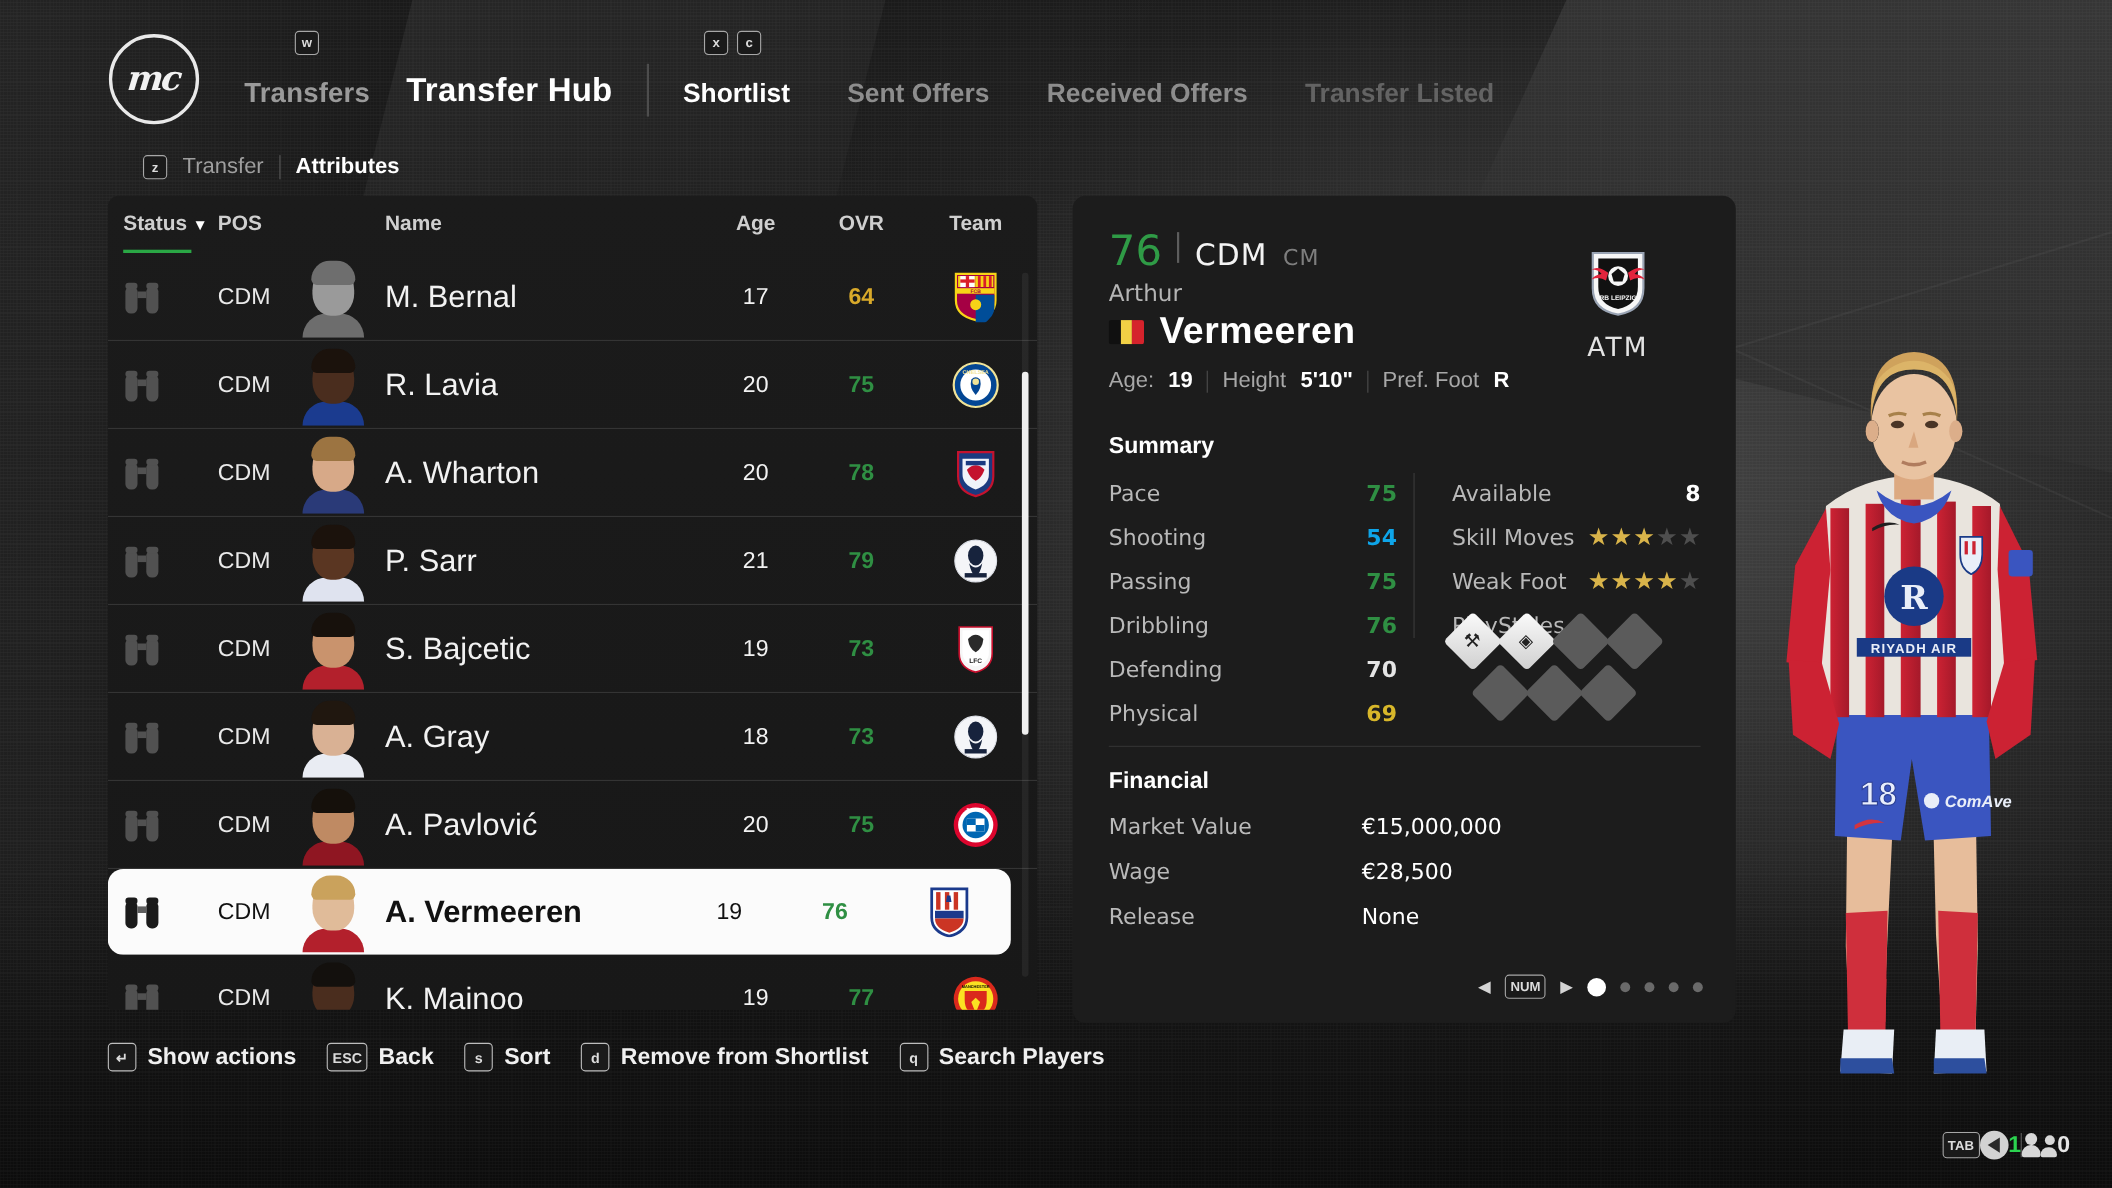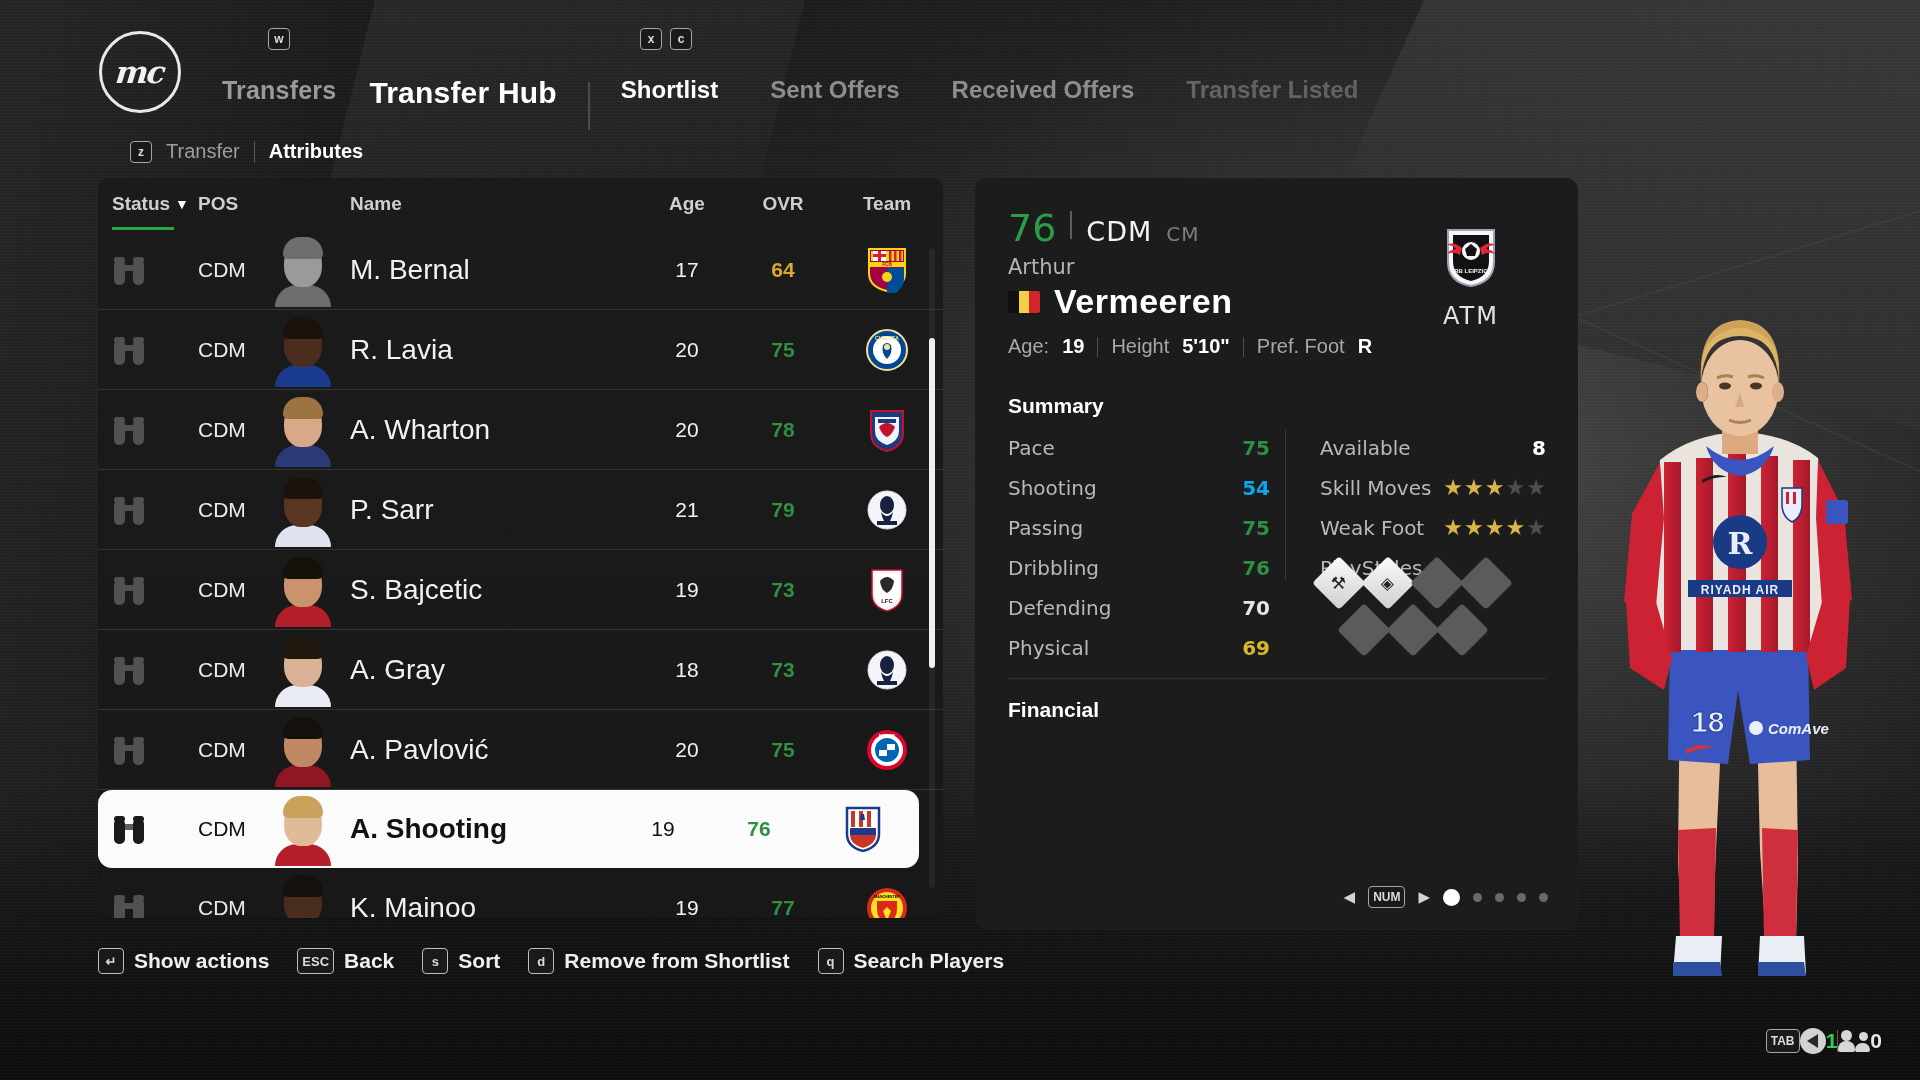--- a/index.html
+++ b/index.html
@@ -34,21 +34,21 @@
   .l1{ top:210px; right:0; width:560px; height:2px; transform:rotate(-17deg); transform-origin:right center;}
   .l2{ top:470px; right:0; width:420px; height:2px; transform:rotate(24deg); transform-origin:right center;}
 
   
   .topbar{ position:absolute; z-index:5; top:0; left:0; width:100%; height:118px; }
   .logo{ position:absolute; left:99px; top:31px; width:82px; height:82px;
          border:3px solid #e9e9e9; border-radius:50%;
          display:flex; align-items:center; justify-content:center; }
   .logo span{ font-family:"DejaVu Serif", serif; font-style:italic; font-weight:700;
               font-size:31px; letter-spacing:-2px; color:#f2f2f2; transform:skewX(-6deg); }
-  .nav{ position:absolute; left:222px; top:52px; display:flex; align-items:flex-start;margin-top:24px; }
+  .nav{ position:absolute; left:222px; top:52px; display:flex; align-items:flex-end; }
   .nav-item{ color:#9a9a9a; font-size:25px; font-weight:700; letter-spacing:.2px; }
   .nav-item.active{ color:#fff; font-size:30px; margin-left:33px; }
   .nav-sep{ width:2px; height:48px; background:#4d4d4d; margin:0 31px; align-self:center; position:relative; top:6px;}
   .tabs{ display:flex; align-items:baseline; gap:52px; }
   .tab{ color:#8d8d8d; font-size:24px; font-weight:600; }
   .tab.active{ color:#fff; font-weight:700; }
   .tab.dim{ color:#636363; }
   .keycap{ display:inline-flex; align-items:center; justify-content:center;
            min-width:22px; height:22px; padding:0 4px;
            border:1.5px solid #a7a7a7; border-radius:4px; background:#1a1a1a;
@@ -585,21 +585,21 @@
           </span>
         </div>
         <div class="cell c-pos">CDM</div>
         <div class="cell c-face">
           <span class="face">
       <span class="body" style="background:#b3202c"></span>
       <span class="head" style="background:#e0bb99"></span>
       <span class="hair" style="background:#caa25c"></span>
     </span>
         </div>
-        <div class="cell c-name">A. Shooting</div>
+        <div class="cell c-name">A. Vermeeren</div>
         <div class="cell c-age">19</div>
         <div class="cell c-ovr" style="color: rgb(47, 143, 67);">76</div>
         <div class="cell c-team">
           <div class="crest">
             <svg width="44" height="46" viewBox="0 0 44 46">
               <path d="M6 2 h32 v26 q0 13 -16 17 q-16 -4 -16 -17 z" fill="#fff" stroke="#1b3a8c" stroke-width="2.5"></path>
         <rect x="10" y="5" width="4" height="16" fill="#cb3524"></rect>
         <rect x="18" y="5" width="4" height="16" fill="#cb3524"></rect>
         <rect x="26" y="5" width="4" height="16" fill="#cb3524"></rect>
         <rect x="9" y="22" width="26" height="7" fill="#1b3a8c"></rect>
@@ -787,20 +787,34 @@
       </div>
       <div class="ps-row" style="margin-left: 25px;">
         <div class="ps"></div>
         <div class="ps"></div>
         <div class="ps"></div>
       </div>
     </div>
 
   <div class="d-divider dv-1"></div>
   <div class="sec-title t-financial">Financial</div>
+  <div class="fin-col" id="fin-col">
+      <div class="fin-row">
+        <span class="k">Market Value</span>
+                 <span class="v">€15,000,000</span>
+      </div>
+      <div class="fin-row">
+        <span class="k">Wage</span>
+                 <span class="v">€28,500</span>
+      </div>
+      <div class="fin-row">
+        <span class="k">Release</span>
+                 <span class="v">None</span>
+      </div>
+    </div>
 
   <div class="pager">
     <span class="arrow">◀</span>
     <span class="keycap">NUM</span>
     <span class="arrow">▶</span>
     <span id="dots" style="display:flex;align-items:center;gap:13px">
         <span class="dot active"></span>
         <span class="dot"></span>
         <span class="dot"></span>
         <span class="dot"></span>

